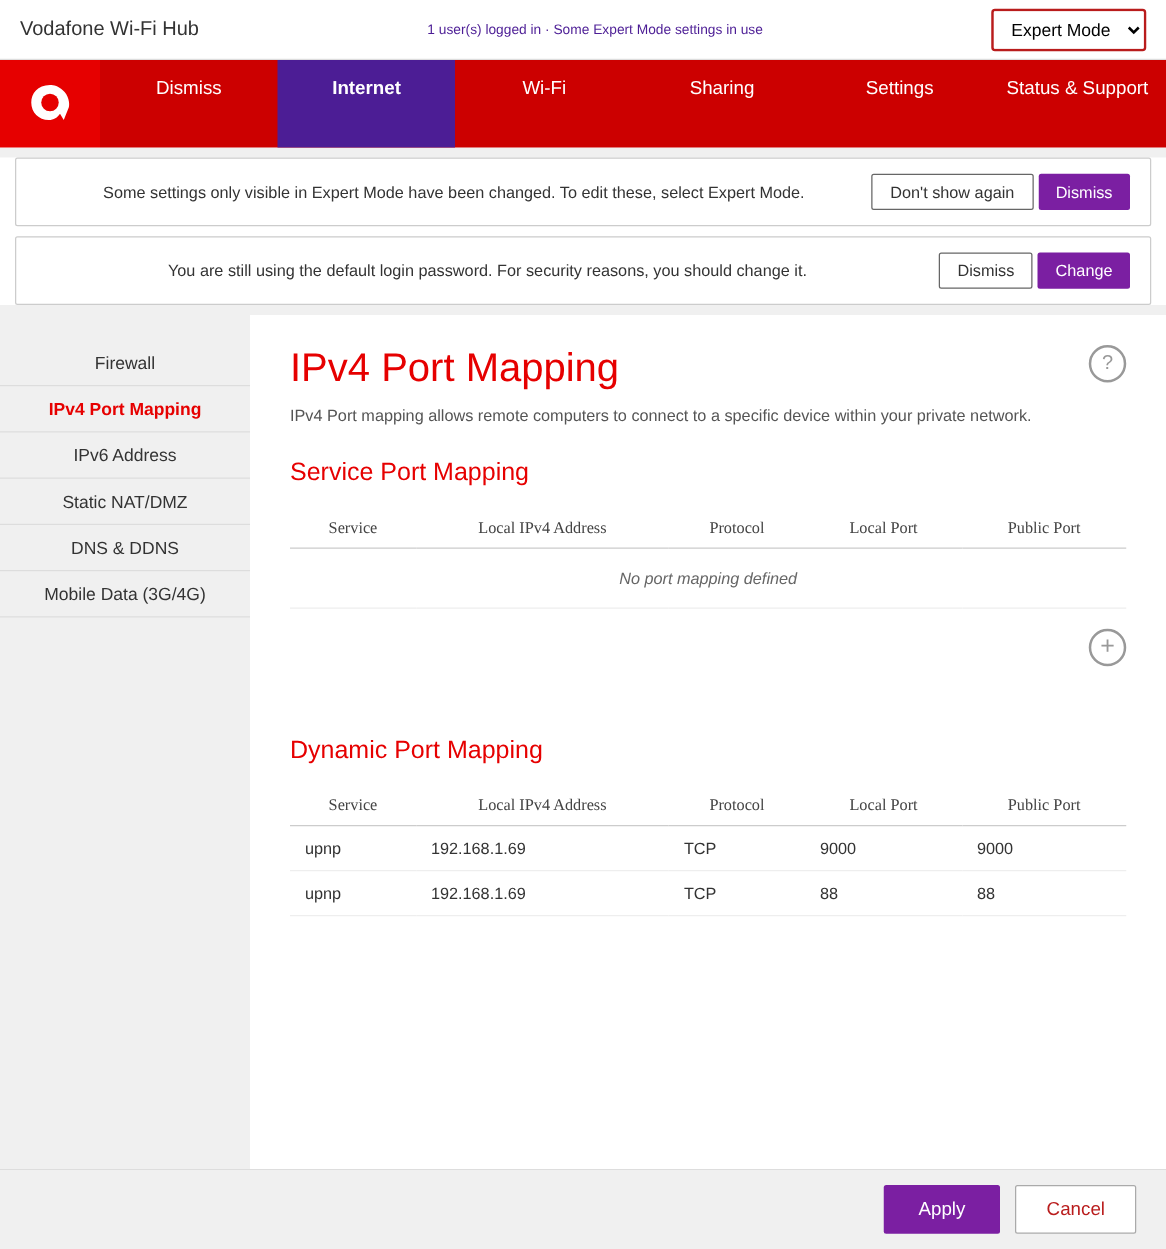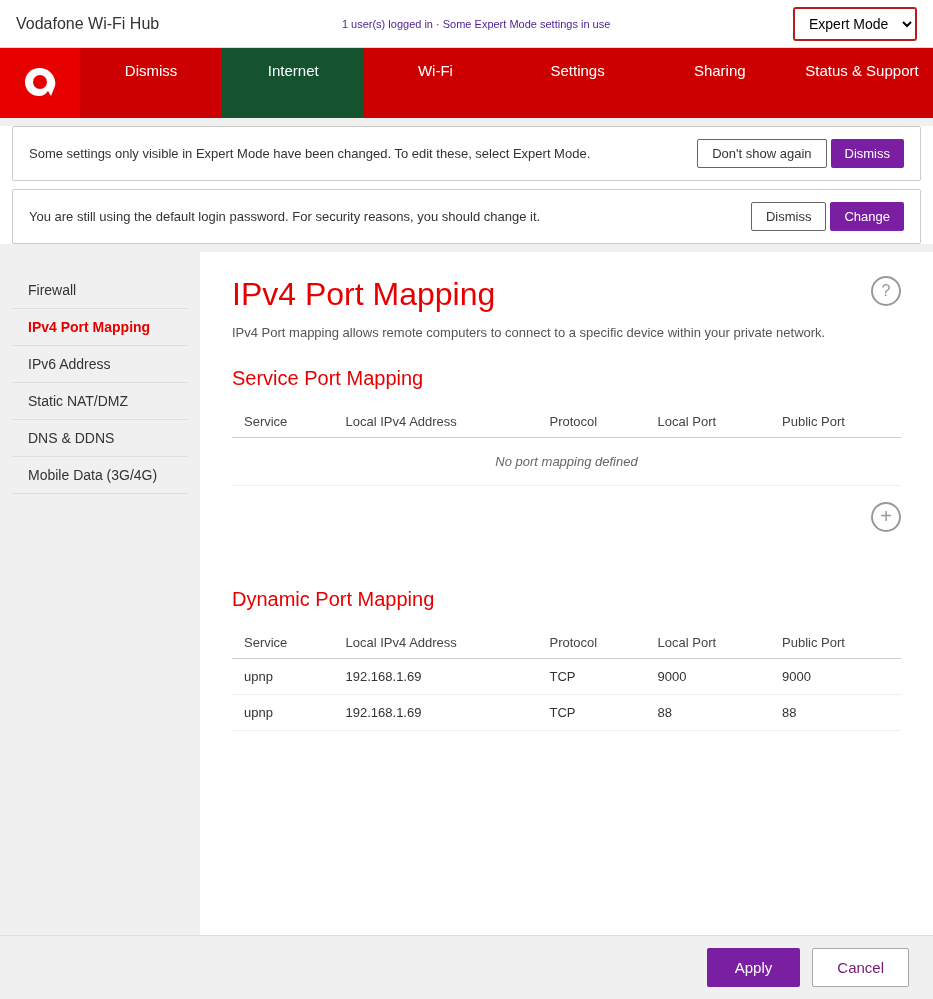--- a/index.html
+++ b/index.html
@@ -72,23 +72,23 @@
       flex: 1;
       padding: 14px 10px;
       text-align: center;
       color: #fff;
       font-size: 15px;
       cursor: pointer;
       font-weight: normal;
       transition: background 0.2s;
     }
     .nav-item.active {
-      background: #14532d;
+      background: #4c1d95;
       color: #fff;
-      font-weight: normal;
+      font-weight: bold;
     }
 
     
     .notifications {
       background: #fff;
       margin: 0;
     }
     .notification-banner {
       background: #fff;
       border: 1px solid #ccc;
@@ -96,20 +96,21 @@
       padding: 12px 16px;
       display: flex;
       align-items: center;
       justify-content: space-between;
       border-radius: 2px;
     }
     .notification-text {
       font-size: 13px;
       color: #333;
       flex: 1;
+      text-align: center;
     }
     .notification-actions {
       display: flex;
       gap: 4px;
       flex-shrink: 0;
     }
     .btn-outline {
       border: 1px solid #666;
       background: #fff;
       padding: 6px 14px;
@@ -132,22 +133,23 @@
     .main-layout {
       display: flex;
       background: #f0f0f0;
       min-height: 700px;
     }
 
     
     .sidebar {
       width: 200px;
       background: #f0f0f0;
-      padding: 20px 12px;
+      padding: 20px 0;
       flex-shrink: 0;
+      text-align: center;
     }
     .sidebar-item {
       padding: 10px 16px;
       font-size: 14px;
       color: #333;
       cursor: pointer;
       border-bottom: 1px solid #ddd;
     }
     .sidebar-item.active {
       color: #e60000;
@@ -201,26 +203,27 @@
       margin-bottom: 16px;
     }
 
     
     .port-table {
       width: 100%;
       border-collapse: collapse;
       margin-bottom: 16px;
     }
     .port-table th {
-      text-align: left;
+      text-align: center;
       padding: 8px 12px;
       font-weight: normal;
       color: #444;
       font-size: 13px;
       border-bottom: 1px solid #ccc;
+      font-family: Liberation Serif, serif;
     }
     .port-table td {
       padding: 10px 12px;
       font-size: 13px;
       color: #333;
       border-bottom: 1px solid #eee;
     }
     .empty-row td {
       text-align: center;
       color: #666;
@@ -260,21 +263,21 @@
       background: #7b1fa2;
       color: #fff;
       border: none;
       padding: 10px 28px;
       font-size: 15px;
       cursor: pointer;
       border-radius: 2px;
     }
     .btn-cancel {
       background: #fff;
-      color: #701a75;
+      color: #b91c1c;
       border: 1px solid #aaa;
       padding: 10px 24px;
       font-size: 15px;
       cursor: pointer;
       border-radius: 2px;
     }
 
     .section-divider {
       height: 24px;
     }
@@ -299,22 +302,22 @@
     <svg viewBox="0 0 50 50" fill="none" xmlns="http://www.w3.org/2000/svg">
       <circle cx="25" cy="25" r="24" fill="#e60000"></circle>
       <path d="M25 10 C15 10, 10 17, 10 24 C10 32, 16 38, 24 38 C28 38, 31 36, 33 33 L36 38 L40 28 C41 25, 40 18, 35 14 C32 11, 28 10, 25 10 Z" fill="white"></path>
       <circle cx="25" cy="24" r="7" fill="#e60000"></circle>
     </svg>
   </div>
   <nav class="nav-bar">
     <div class="nav-item">Dismiss</div>
     <div class="nav-item active">Internet</div>
     <div class="nav-item">Wi-Fi</div>
+    <div class="nav-item">Sharing</div>
     <div class="nav-item">Settings</div>
-    <div class="nav-item">Sharing</div>
     <div class="nav-item">Status &amp; Support</div>
   </nav>
 </div>
 
 <div class="notifications">
   <div class="notification-banner">
     <span class="notification-text">Some settings only visible in Expert Mode have been changed. To edit these, select Expert Mode.</span>
     <div class="notification-actions">
       <button class="btn-outline">Don't show again</button>
       <button class="btn-purple">Dismiss</button>

